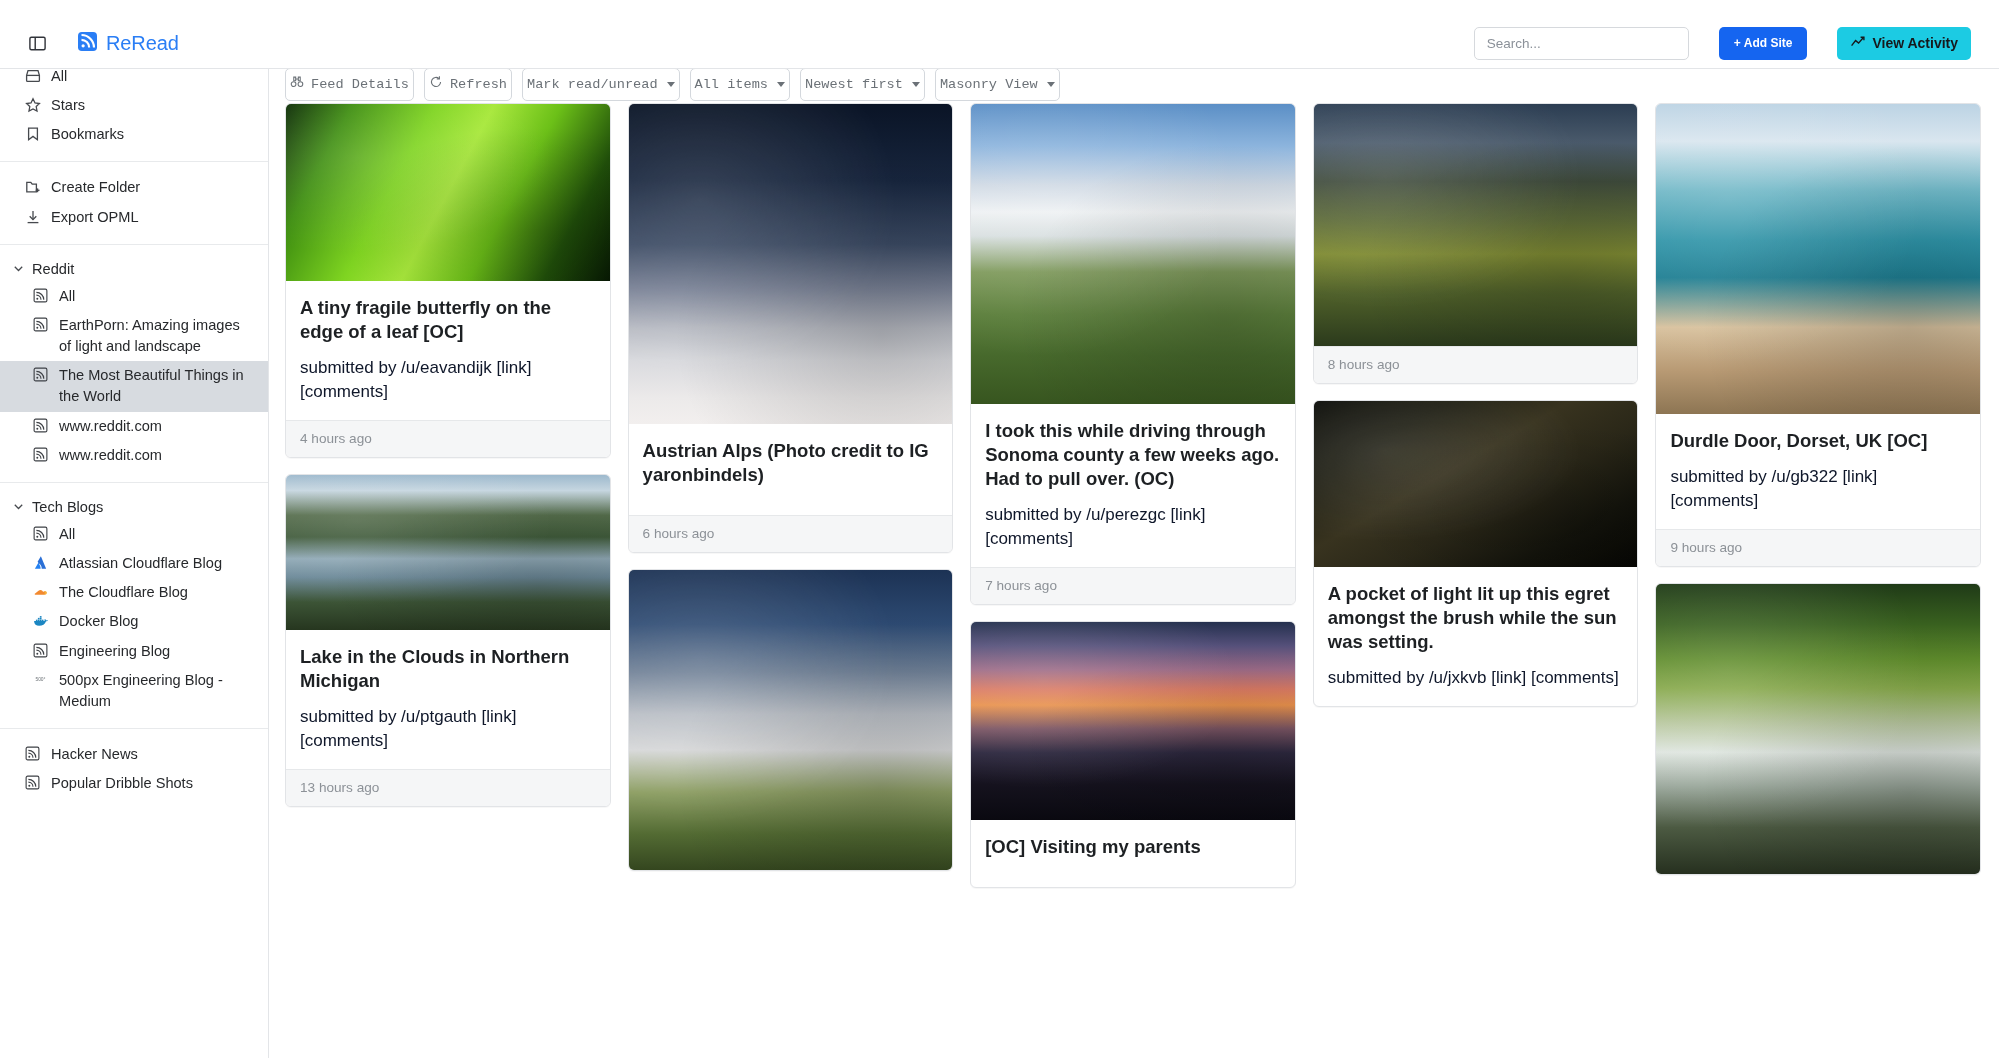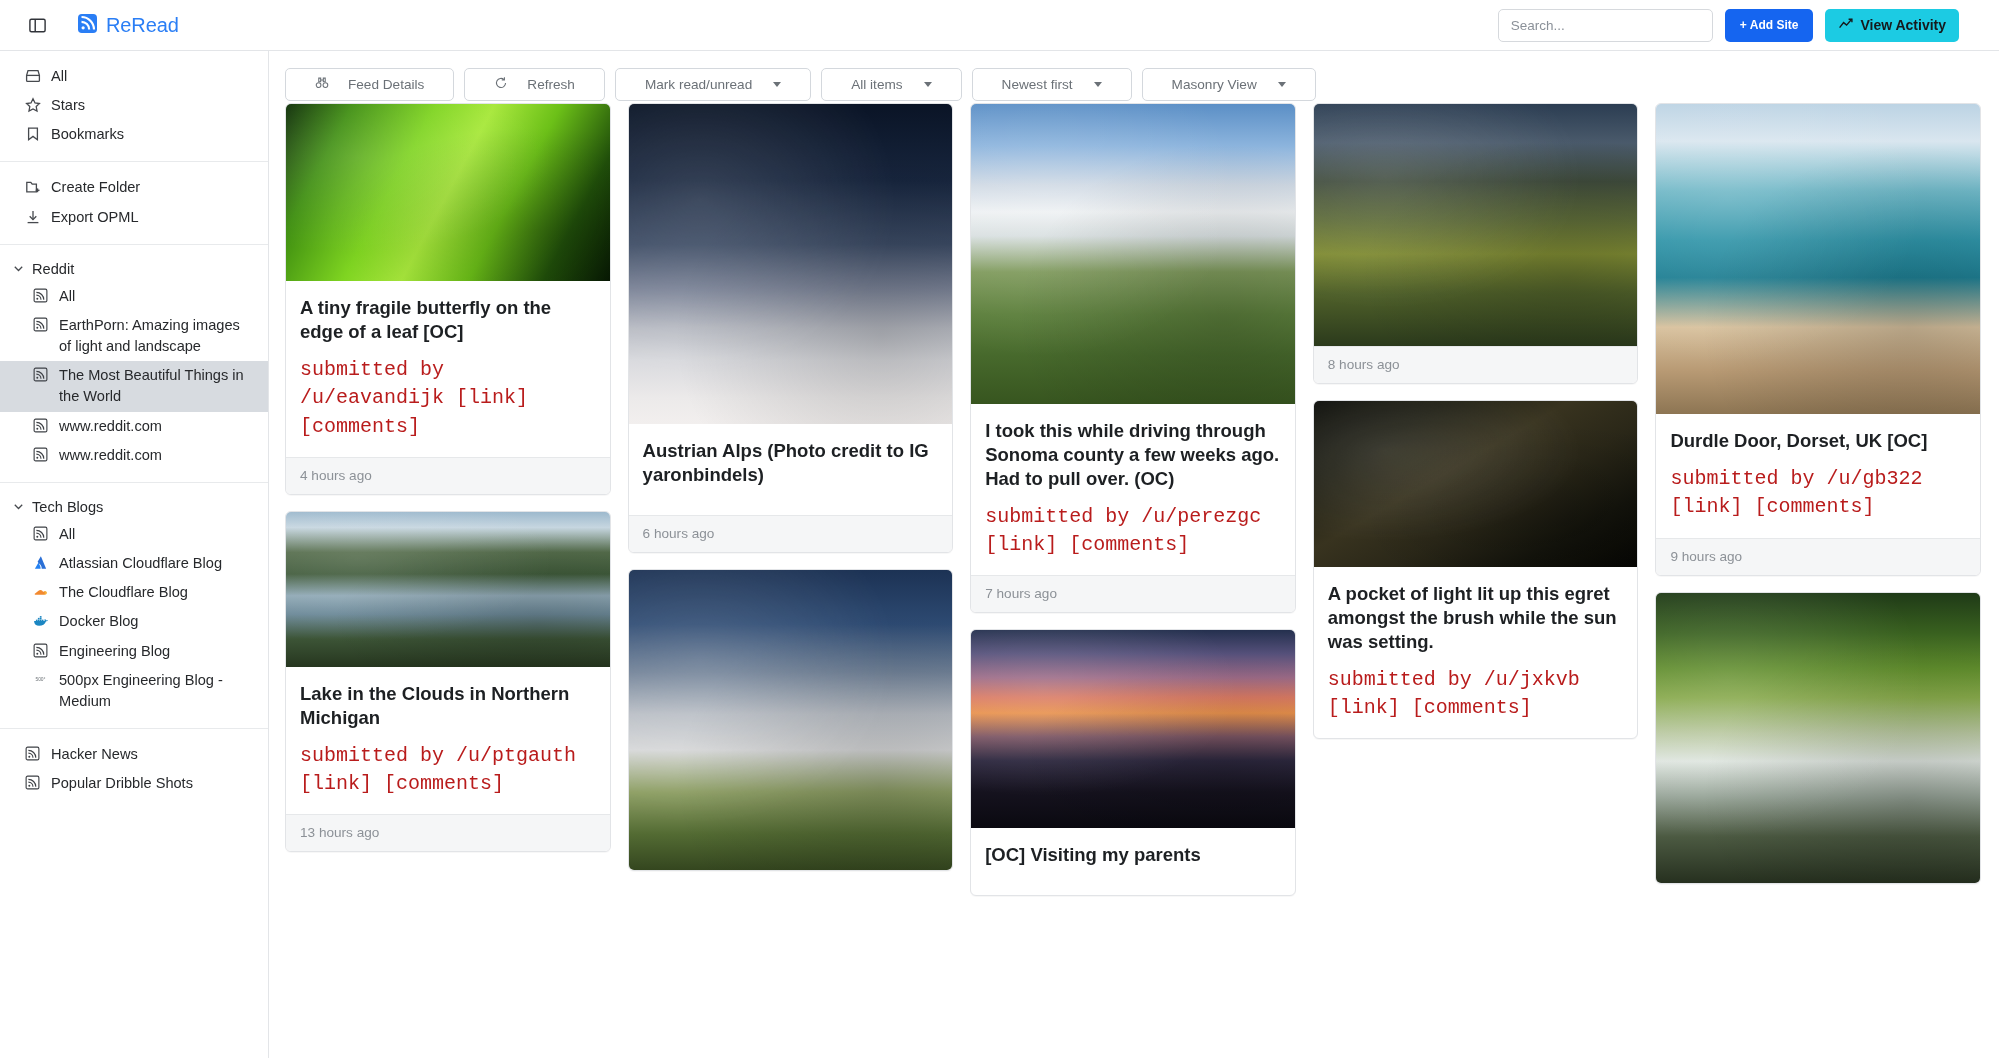--- a/index.html
+++ b/index.html
@@ -7,42 +7,42 @@
     margin: 0; padding: 0;
     width: 1999px; height: 1058px;
     overflow: hidden;
     background: #ffffff;
     font-family: "Liberation Sans", sans-serif;
     -webkit-font-smoothing: antialiased;
   }
 
   
   .header {
-    position: absolute; top: 0; left: 0; right: 0; height: 51px;
+    position: absolute; top: 18px; left: 0; right: 0; height: 51px;
     background: #ffffff;
     border-bottom: 1px solid #e3e5e8;
     display: flex; align-items: center;
     z-index: 20;
   }
   .sidebar-toggle {
     margin-left: 26px;
     width: 22px; height: 22px;
     display: flex; align-items: center; justify-content: center;
     cursor: pointer;
   }
   .brand {
     display: flex; align-items: center; gap: 9px;
     margin-left: 30px; cursor: pointer;
   }
   .brand-title {
     font-size: 20px; font-weight: 400; color: #2a7ef5; letter-spacing: -0.1px;
   }
   .header-right {
-    margin-left: auto; display: flex; align-items: center; gap: 12px;
-    margin-right: 40px;
+    margin-left: auto; display: flex; align-items: center; gap: 30px;
+    margin-right: 28px;
   }
   .search-input {
     width: 215px; height: 33px;
     border: 1px solid #d6d9dd; border-radius: 5px;
     padding: 0 12px; font-size: 13.5px; color: #2c2f33;
     font-family: "Liberation Sans", sans-serif;
     outline: none; background: #fff;
   }
   .search-input::placeholder { color: #8b9199; }
   .btn-primary {
@@ -101,25 +101,25 @@
   .main {
     position: absolute; top: 51px; left: 270px; right: 0; bottom: 0;
     background: #ffffff; overflow: hidden;
   }
   .toolbar {
     display: flex; align-items: center; gap: 10px;
     padding: 14px 0 0 15px;
     height: 52px;
   }
   .tb-btn {
-    height: 33px; padding: 0 29px;
+    height: 33px; padding: 0 4px;
     background: #fff; border: 1px solid #d4d8dd; border-radius: 5px;
     font-size: 13.6px; color: #6b7177;
-    font-family: Liberation Sans, sans-serif;
-    display: flex; align-items: center; gap: 19px;
+    font-family: Liberation Mono, monospace;
+    display: flex; align-items: center; gap: 7px;
     cursor: pointer; white-space: nowrap;
   }
   .tb-btn .caret-dn {
     width: 0; height: 0; margin-left: 2px;
     border-left: 4.5px solid transparent;
     border-right: 4.5px solid transparent;
     border-top: 5px solid #6b7177;
   }
 
   
@@ -138,21 +138,21 @@
     overflow: hidden;
     box-shadow: 0 1px 1px rgba(0,0,0,0.035);
   }
   .card-img { width: 100%; display: block; background: #d0d3d6; }
   .card-body { padding: 15px 14px 16px 14px; }
   .card-title {
     font-size: 18.5px; font-weight: 700; color: #1d2023;
     line-height: 1.29; margin: 0 0 12px 0;
   }
   .card-sub {
-    font-size: 20px; color: #b91c1c; line-height: 1.42; font-family: Liberation Mono, monospace;
+    font-size: 17px; color: #0f172a; line-height: 1.42;
   }
   .card-foot {
     border-top: 1px solid #e6e8ea;
     background: #f5f6f7;
     padding: 10px 14px 11px 14px;
     font-size: 13.6px; color: #8c9197;
   }
 
   
   .ph { position: relative; overflow: hidden; }

